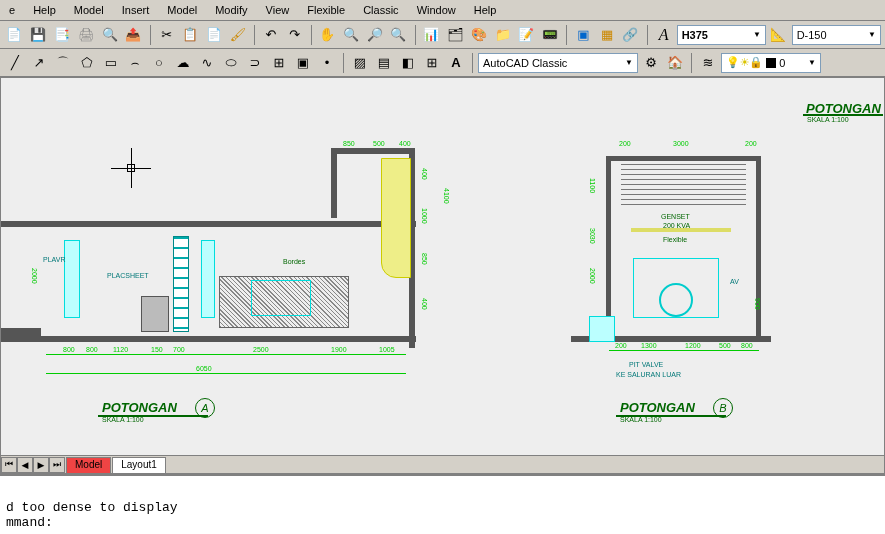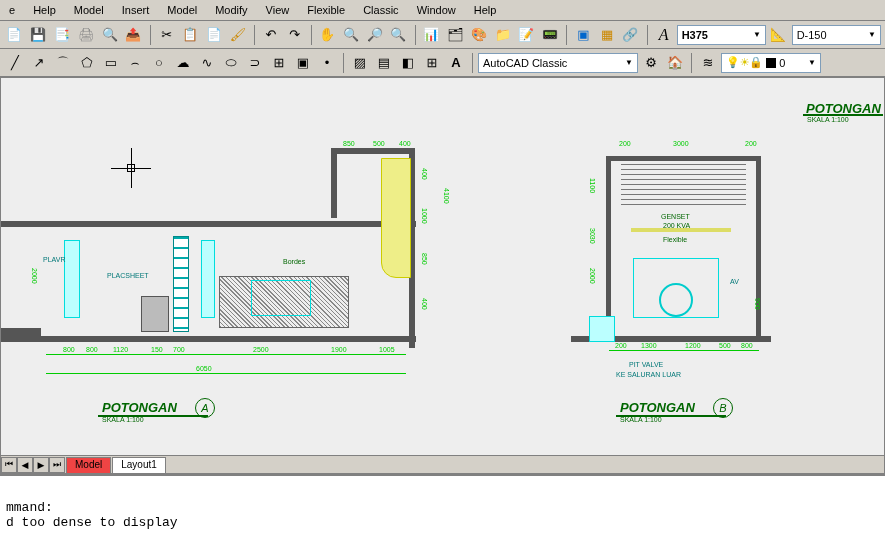--- a/index.html
+++ b/index.html
@@ -250,15 +250,15 @@
     <div class="nav-btn">⏮</div>
     <div class="nav-btn">◀</div>
     <div class="nav-btn">▶</div>
     <div class="nav-btn">⏭</div>
     <div class="tab-btn">Model</div>
     <div class="tab-btn active">Layout1</div>
   </div>
 </div>
 
 <div class="cmd-area">
+  <div class="cmd-line">d too dense to display</div>
   <div class="cmd-line">mmand:</div>
-  <div class="cmd-line">d too dense to display</div>
 </div>
 
 </body></html>

